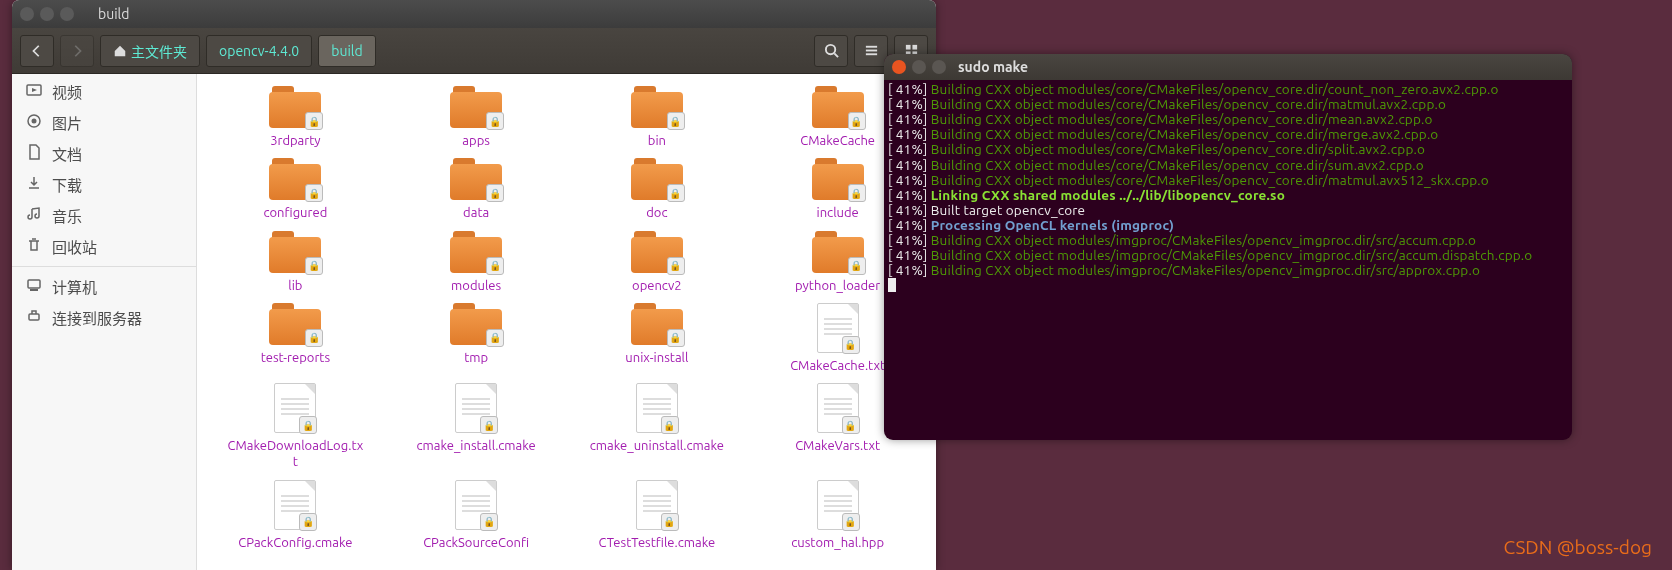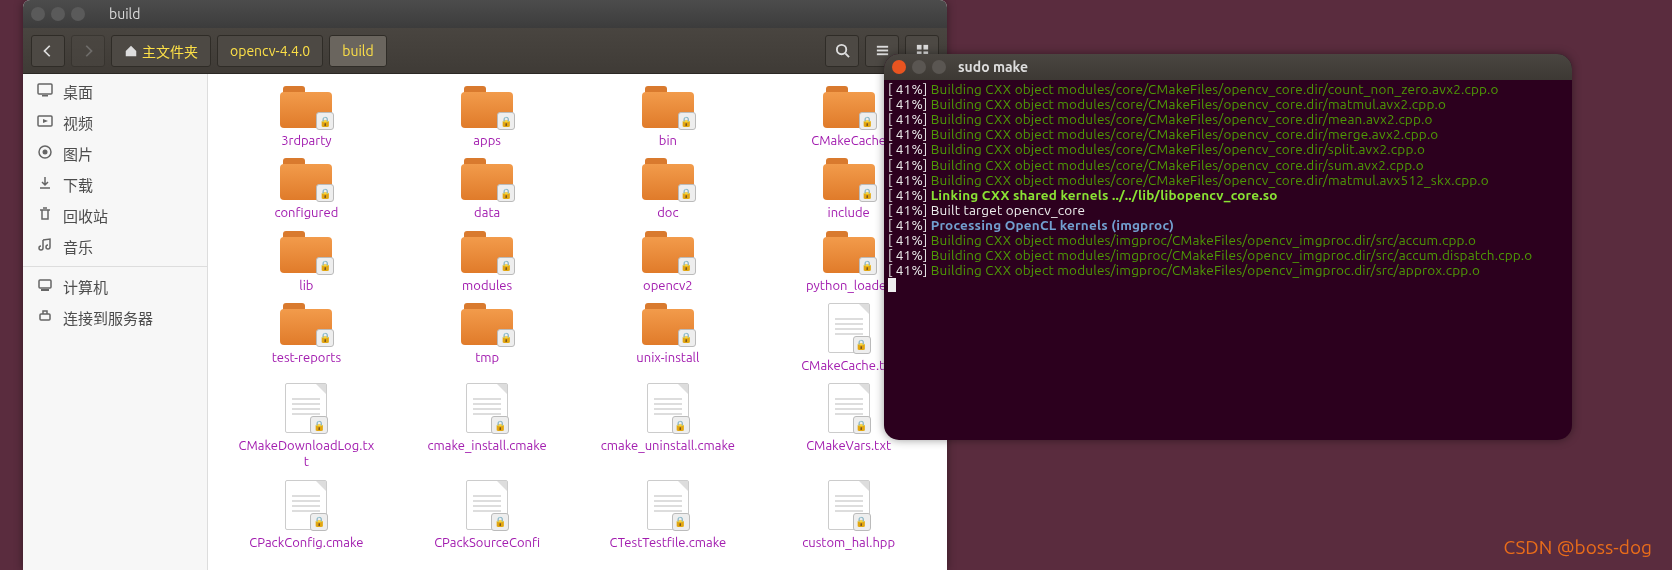--- a/index.html
+++ b/index.html
@@ -1,29 +1,29 @@
 <!DOCTYPE html>
 <html><head>
 <meta charset="utf-8">
 <style>
 * { margin: 0; padding: 0; box-sizing: border-box; font-family: "Ubuntu", "Noto Sans CJK SC", sans-serif; }
 body { background: #5a2c3e; width: 1672px; height: 570px; position: relative; overflow: hidden; }
 
 
-.fm-window { position: absolute; left: 23px; top: 0; width: 924px; height: 570px; background: #f7f7f7; border-radius: 7px 7px 0 0; box-shadow: 0 0 10px rgba(0,0,0,0.4); overflow: hidden; }
+.fm-window { position: absolute; left: 12px; top: 0; width: 924px; height: 570px; background: #f7f7f7; border-radius: 7px 7px 0 0; box-shadow: 0 0 10px rgba(0,0,0,0.4); overflow: hidden; }
 .fm-titlebar { height: 28px; background: linear-gradient(#4c4c4c, #3c3c3c); display: flex; align-items: center; padding: 0 8px; gap: 6px; }
 .wc { width: 14px; height: 14px; border-radius: 50%; display: inline-block; }
 .wc.close { background: #5a5a5a; }
 .wc.min, .wc.max { background: #5a5a5a; }
 .fm-title { color: #ddd; font-size: 14px; margin-left: 18px; }
 
 .fm-toolbar { height: 46px; background: linear-gradient(#494540, #3f3b36); display: flex; align-items: center; padding: 0 8px; gap: 6px; border-bottom: 1px solid #2b2824; }
 .navbtn { width: 34px; height: 32px; background: #4d4944; border: 1px solid #2f2c27; border-radius: 3px; display: flex; align-items: center; justify-content: center; color: #ccc; }
 .navbtn.disabled { opacity: 0.5; }
-.crumb { height: 32px; padding: 0 12px; background: #4d4944; border: 1px solid #2f2c27; border-radius: 3px; display: flex; align-items: center; color: #fde047; font-size: 14px; gap: 4px; }
+.crumb { height: 32px; padding: 0 12px; background: #4d4944; border: 1px solid #2f2c27; border-radius: 3px; display: flex; align-items: center; color: #5eead4; font-size: 14px; gap: 4px; }
 .crumb.active { background: #6a655e; }
 .tool-spacer { flex: 1; }
 .toolicon { width: 34px; height: 32px; background: #4d4944; border: 1px solid #2f2c27; border-radius: 3px; display: flex; align-items: center; justify-content: center; color: #ccc; font-size: 14px; }
 
 .fm-body { display: flex; height: calc(100% - 74px); }
 .sidebar { width: 185px; background: #f7f7f7; border-right: 1px solid #ddd; padding: 2px 0; }
 .sb-item { display: flex; align-items: center; gap: 10px; padding: 5px 14px; color: #4d4d4d; font-size: 15px; cursor: pointer; }
 .sb-item svg { width: 16px; height: 16px; flex-shrink: 0; }
 .sb-divider { height: 1px; background: #ddd; margin: 4px 0; }
 
@@ -35,21 +35,21 @@
 .folder-icon .tab { position: absolute; top: 0; left: 3px; width: 22px; height: 10px; background: #d97a2e; border-radius: 3px 3px 0 0; }
 .folder-icon .lock { position: absolute; right: -2px; bottom: -2px; width: 18px; height: 18px; background: #eee; border: 1px solid #bbb; border-radius: 3px; display:flex; align-items:center; justify-content:center; font-size:10px; color:#888; }
 .file-icon { width: 42px; height: 50px; background: #fff; border: 1px solid #ccc; border-radius: 2px; position: relative; margin-bottom: 4px; }
 .file-icon::before { content: ""; position: absolute; top: 0; right: 0; border-style: solid; border-width: 0 10px 10px 0; border-color: transparent #ddd transparent transparent; }
 .file-icon .lines { position: absolute; top: 14px; left: 6px; right: 6px; }
 .file-icon .lines span { display: block; height: 2px; background: #ddd; margin-bottom: 3px; }
 .file-icon .lock { position: absolute; right: -2px; bottom: -2px; width: 18px; height: 18px; background: #eee; border: 1px solid #bbb; border-radius: 3px; display:flex; align-items:center; justify-content:center; font-size:10px; color:#888; }
 .item-label { font-size: 13px; color: #a21caf; max-width: 140px; line-height: 1.25; word-break: break-word; }
 
 
-.term-window { position: absolute; left: 884px; top: 54px; width: 688px; height: 386px; background: #2c001e; border-radius: 15px; box-shadow: 0 0 10px rgba(0,0,0,0.4); overflow: hidden; font-family: "Ubuntu Mono", monospace; }
+.term-window { position: absolute; left: 884px; top: 54px; width: 688px; height: 386px; background: #2c001e; border-radius: 9px; box-shadow: 0 0 10px rgba(0,0,0,0.4); overflow: hidden; font-family: "Ubuntu Mono", monospace; }
 .term-titlebar { height: 26px; background: linear-gradient(#4a4641, #3d3934); display: flex; align-items: center; padding: 0 8px; gap: 6px; }
 .term-wc { width: 14px; height: 14px; border-radius: 50%; }
 .term-wc.c { background: #e95420; }
 .term-wc.g { background: #5a5652; }
 .term-title { color: #ddd; font-size: 14px; font-weight: bold; margin-left: 6px; }
 .term-body { padding: 2px 4px; font-size: 13.5px; line-height: 1.12; color: #eee; white-space: pre-wrap; word-break: break-all; letter-spacing: 0.2px; }
 .t-pct { color: #eee; }
 .t-green { color: #4e9a06; }
 .t-bold-green { color: #8ae234; font-weight: bold; }
 .t-white { color: #eee; }
@@ -112,56 +112,55 @@
           <rect x="2" y="9" width="5" height="5" fill="#ddd"></rect>
           <rect x="9" y="9" width="5" height="5" fill="#ddd"></rect>
         </svg>
     </div>
   </div>
   <div class="fm-body">
     <div class="sidebar">
       <div id="sb-list-1">
           <div class="sb-item">
             <span><svg width="16" height="16" viewBox="0 0 16 16">
-                <rect x="1" y="2" width="14" height="10" rx="1" fill="none" stroke="#666" stroke-width="1.5"></rect>
-                <rect x="5" y="13" width="6" height="1.5" fill="#666"></rect>
-              </svg></span>
-            <span>桌面</span>
-          </div>
-          <div class="sb-item">
-            <span><svg width="16" height="16" viewBox="0 0 16 16">
                 <rect x="1" y="3" width="14" height="10" rx="1" fill="none" stroke="#666" stroke-width="1.5"></rect>
                 <path d="M6 6l5 2-5 2z" fill="#666"></path>
               </svg></span>
             <span>视频</span>
           </div>
           <div class="sb-item">
             <span><svg width="16" height="16" viewBox="0 0 16 16">
                 <circle cx="8" cy="8" r="6" fill="none" stroke="#666" stroke-width="1.5"></circle>
                 <circle cx="8" cy="8" r="2.5" fill="#666"></circle>
               </svg></span>
             <span>图片</span>
           </div>
           <div class="sb-item">
             <span><svg width="16" height="16" viewBox="0 0 16 16">
+                <path d="M4 1h6l3 3v11H4z" fill="none" stroke="#666" stroke-width="1.5"></path>
+              </svg></span>
+            <span>文档</span>
+          </div>
+          <div class="sb-item">
+            <span><svg width="16" height="16" viewBox="0 0 16 16">
                 <path d="M8 2v8M5 7l3 3 3-3M3 13h10" stroke="#666" stroke-width="1.5" fill="none"></path>
               </svg></span>
             <span>下载</span>
           </div>
           <div class="sb-item">
             <span><svg width="16" height="16" viewBox="0 0 16 16">
+                <path d="M6 3v8a2 2 0 11-2-2M6 3l7-1v8a2 2 0 11-2-2" stroke="#666" stroke-width="1.5" fill="none"></path>
+              </svg></span>
+            <span>音乐</span>
+          </div>
+          <div class="sb-item">
+            <span><svg width="16" height="16" viewBox="0 0 16 16">
                 <path d="M3 4h10M5 4v9h6V4M6 2h4" stroke="#666" stroke-width="1.5" fill="none"></path>
               </svg></span>
             <span>回收站</span>
-          </div>
-          <div class="sb-item">
-            <span><svg width="16" height="16" viewBox="0 0 16 16">
-                <path d="M6 3v8a2 2 0 11-2-2M6 3l7-1v8a2 2 0 11-2-2" stroke="#666" stroke-width="1.5" fill="none"></path>
-              </svg></span>
-            <span>音乐</span>
           </div>
         </div>
       <div class="sb-divider"></div>
       <div id="sb-list-2">
           <div class="sb-item">
             <span><svg width="16" height="16" viewBox="0 0 16 16">
                 <rect x="2" y="3" width="12" height="8" rx="1" fill="none" stroke="#666" stroke-width="1.5"></rect>
                 <rect x="4" y="12" width="8" height="2" fill="#666"></rect>
               </svg></span>
             <span>计算机</span>
@@ -417,21 +416,21 @@
     <span class="term-wc g"></span>
     <span class="term-title">sudo make</span>
   </div>
   <div class="term-body" id="term-body"><span class="t-pct">[ 41%] </span><span class="t-green">Building CXX object modules/core/CMakeFiles/opencv_core.dir/count_non_zero.avx2.cpp.o</span>
 <span class="t-pct">[ 41%] </span><span class="t-green">Building CXX object modules/core/CMakeFiles/opencv_core.dir/matmul.avx2.cpp.o</span>
 <span class="t-pct">[ 41%] </span><span class="t-green">Building CXX object modules/core/CMakeFiles/opencv_core.dir/mean.avx2.cpp.o</span>
 <span class="t-pct">[ 41%] </span><span class="t-green">Building CXX object modules/core/CMakeFiles/opencv_core.dir/merge.avx2.cpp.o</span>
 <span class="t-pct">[ 41%] </span><span class="t-green">Building CXX object modules/core/CMakeFiles/opencv_core.dir/split.avx2.cpp.o</span>
 <span class="t-pct">[ 41%] </span><span class="t-green">Building CXX object modules/core/CMakeFiles/opencv_core.dir/sum.avx2.cpp.o</span>
 <span class="t-pct">[ 41%] </span><span class="t-green">Building CXX object modules/core/CMakeFiles/opencv_core.dir/matmul.avx512_skx.cpp.o</span>
-<span class="t-pct">[ 41%] </span><span class="t-bold-green">Linking CXX shared kernels ../../lib/libopencv_core.so</span>
+<span class="t-pct">[ 41%] </span><span class="t-bold-green">Linking CXX shared modules ../../lib/libopencv_core.so</span>
 <span class="t-pct">[ 41%] </span><span class="t-white">Built target opencv_core</span>
 <span class="t-pct">[ 41%] </span><span class="t-blue">Processing OpenCL kernels (imgproc)</span>
 <span class="t-pct">[ 41%] </span><span class="t-green">Building CXX object modules/imgproc/CMakeFiles/opencv_imgproc.dir/src/accum.cpp.o</span>
 <span class="t-pct">[ 41%] </span><span class="t-green">Building CXX object modules/imgproc/CMakeFiles/opencv_imgproc.dir/src/accum.dispatch.cpp.o</span>
 <span class="t-pct">[ 41%] </span><span class="t-green">Building CXX object modules/imgproc/CMakeFiles/opencv_imgproc.dir/src/approx.cpp.o</span>
 <span class="cursor"></span></div>
 </div>
 
 <div class="watermark">CSDN @boss-dog</div>
 

